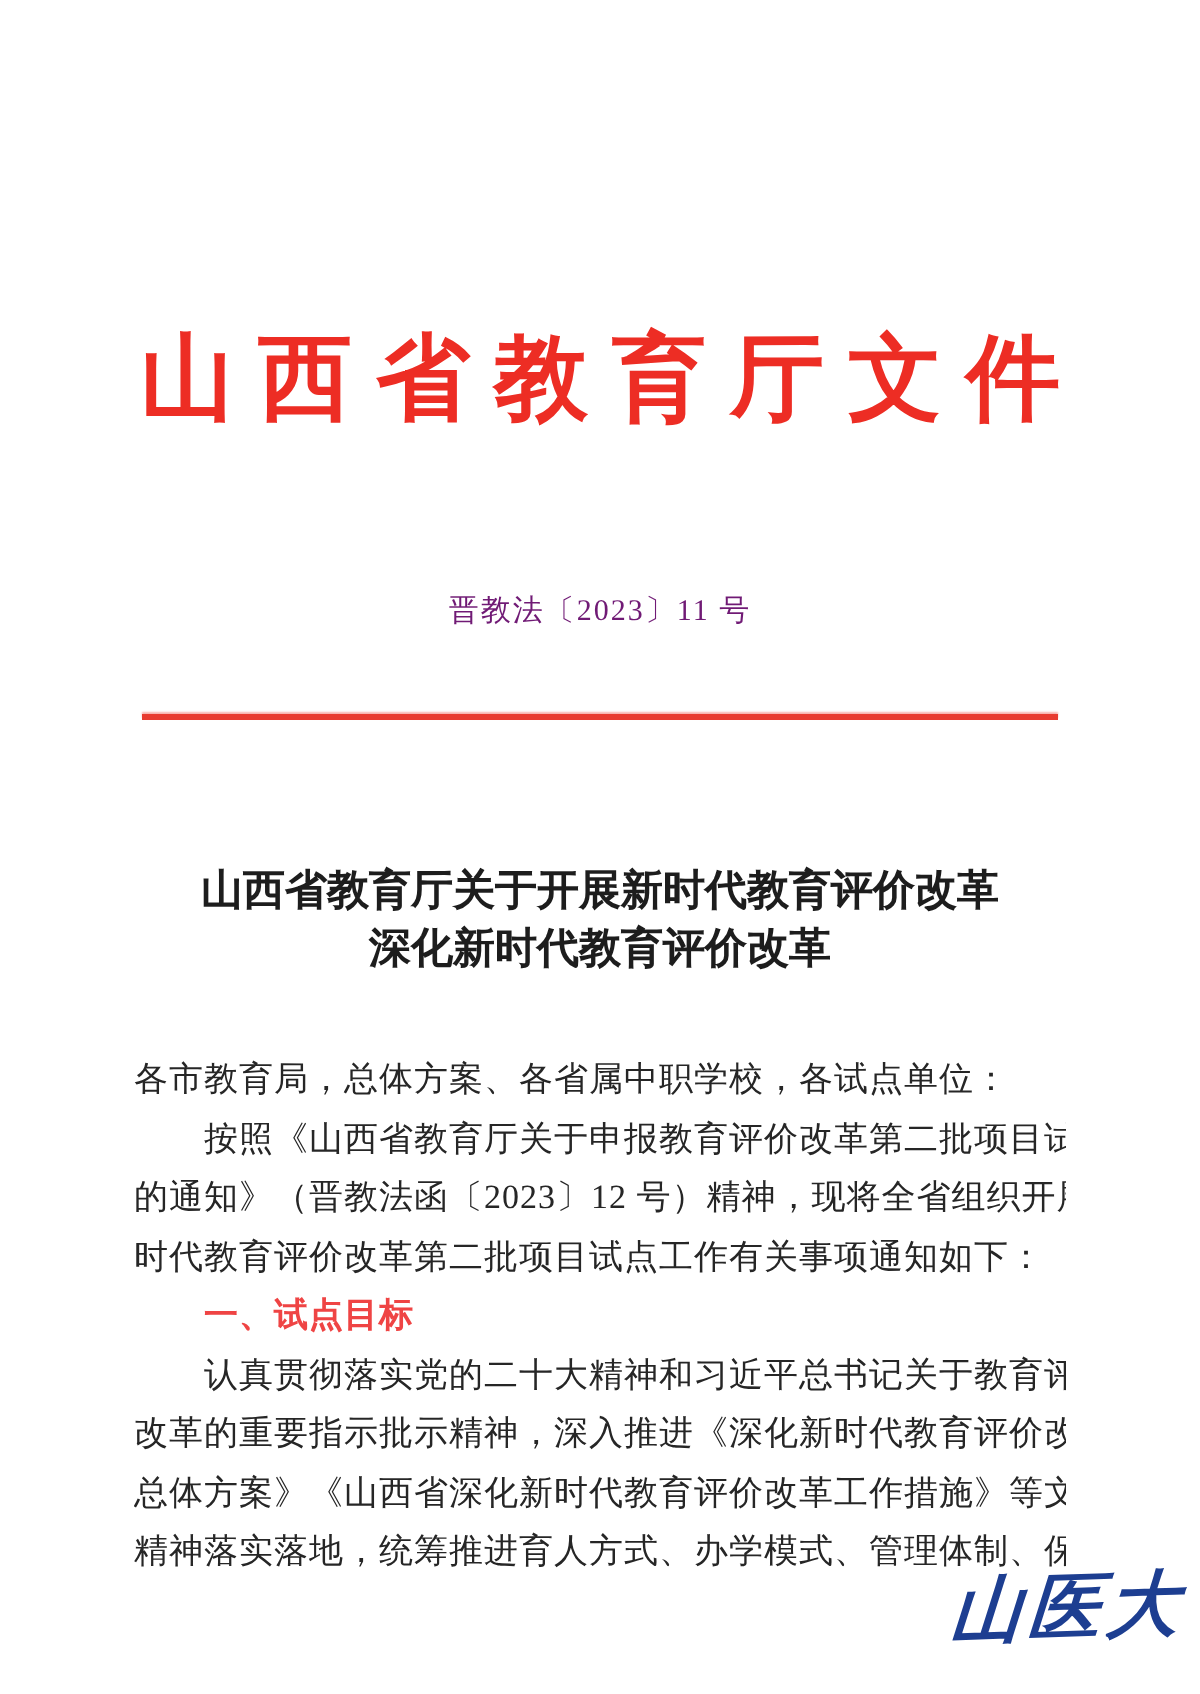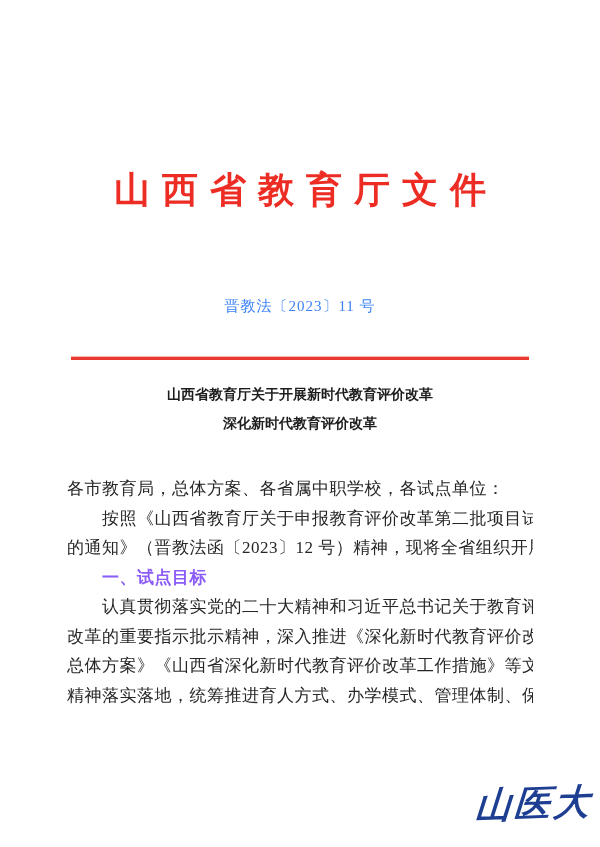--- a/index.html
+++ b/index.html
@@ -13,73 +13,73 @@
     height: 847px;
     margin: 0 auto;
     background: #ffffff;
     overflow: hidden;
     font-family: "Liberation Serif", serif;
   }
   
   .header-title {
     padding-top: 166px;
     text-align: center;
-    font-size: 36px;
+    font-size: 47px;
     line-height: 48px;
     font-weight: bold;
     color: #ed2d24;
     letter-spacing: 12px;
     text-indent: 12px;
     white-space: nowrap;
   }
   
   .doc-number {
     margin-top: 82px;
     text-align: center;
     font-size: 15px;
     line-height: 20px;
-    color: #3b82f6;
+    color: #701a75;
     letter-spacing: 1px;
   }
   
   .red-rule {
     margin: 41px auto 0 auto;
     width: 458px;
     height: 3px;
     background: #e8392e;
     box-shadow: 0 -1px 1px rgba(240,80,70,0.45);
   }
   
   .doc-title {
-    margin-top: 20px;
+    margin-top: 71px;
     text-align: center;
     font-weight: bold;
     color: #1d1d1d;
-    font-size: 14px;
+    font-size: 21px;
     line-height: 29px;
   }
   
   .body-block {
     margin: 36px auto 0 auto;
     width: 466px;
     font-size: 17px;
     line-height: 29.5px;
     color: #262626;
     letter-spacing: 0.5px;
   }
   .line {
     white-space: nowrap;
     overflow: hidden;
   }
   .indent {
     padding-left: 35px;
   }
   .heading {
     font-weight: bold;
-    color: #8b5cf6;
+    color: #ef4444;
   }
   
   .corner-logo {
     position: absolute;
     top: 786px;
     left: 474px;
     font-size: 36px;
     line-height: 40px;
     font-weight: bold;
     font-style: italic;
@@ -103,20 +103,21 @@
 
   <div class="doc-title">
     <div>山西省教育厅关于开展新时代教育评价改革</div>
     <div>深化新时代教育评价改革</div>
   </div>
 
   <div class="body-block">
     <div class="line">各市教育局，总体方案、各省属中职学校，各试点单位：</div>
     <div class="line indent">按照《山西省教育厅关于申报教育评价改革第二批项目试点</div>
     <div class="line">的通知》（晋教法函〔2023〕12 号）精神，现将全省组织开展新</div>
+    <div class="line">时代教育评价改革第二批项目试点工作有关事项通知如下：</div>
     <div class="line indent heading">一、试点目标</div>
     <div class="line indent">认真贯彻落实党的二十大精神和习近平总书记关于教育评价</div>
     <div class="line">改革的重要指示批示精神，深入推进《深化新时代教育评价改革</div>
     <div class="line">总体方案》《山西省深化新时代教育评价改革工作措施》等文件</div>
     <div class="line">精神落实落地，统筹推进育人方式、办学模式、管理体制、保障</div>
   </div>
 
   <div class="corner-logo">山医大</div>
 
 </div>

